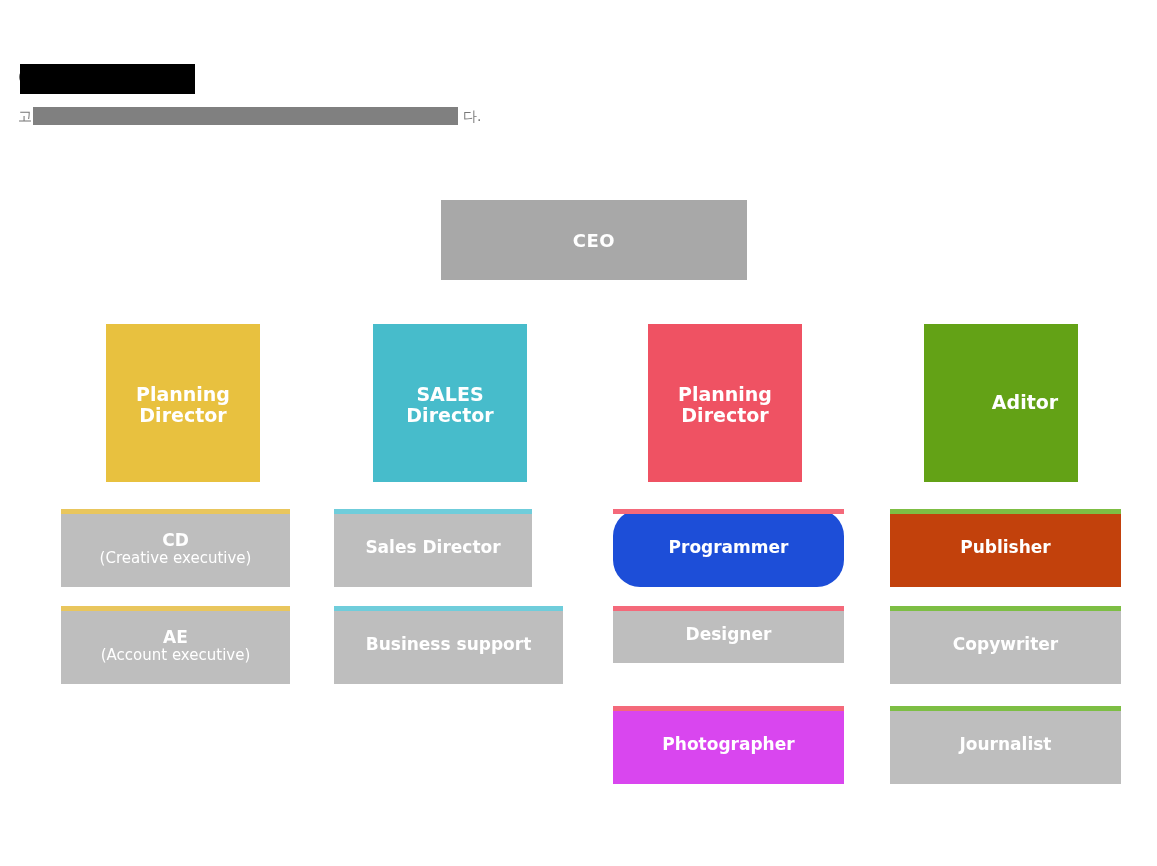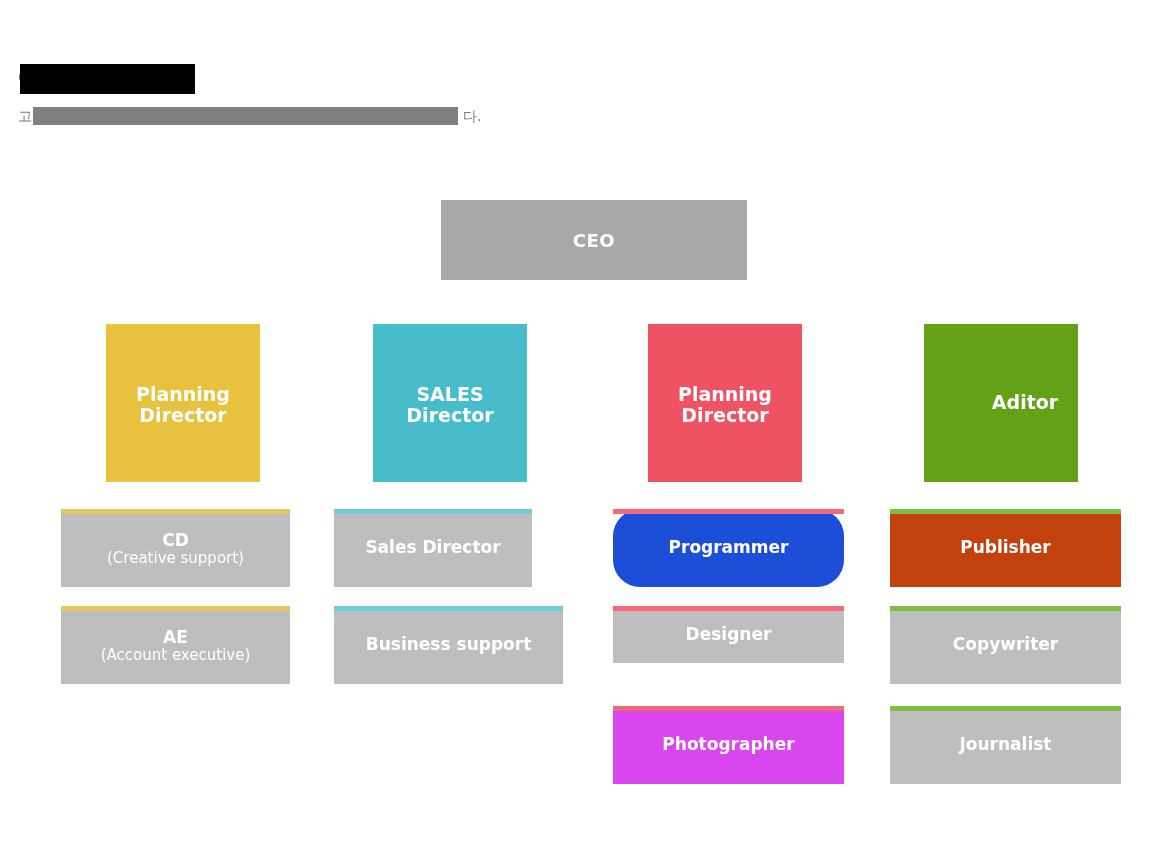--- a/index.html
+++ b/index.html
@@ -143,21 +143,21 @@
     <span>Director</span>
   </div>
 
   <div class="node node-director" style="left: 924px; top: 324px; width: 154px; height: 158px; padding-top: 68px; background: rgb(99, 162, 22); padding-left: 48px;">
     <span>Aditor</span>
   </div>
 
   <div class="node node-leaf" style="left: 61px; top: 509px; width: 229px; height: 78px; background: rgb(190, 190, 190);">
     <div class="accent" style="background: rgb(233, 198, 93);"></div>
     <span>CD</span>
-    <span class="leaf-sub">(Creative support)</span>
+    <span class="leaf-sub">(Creative executive)</span>
   </div>
 
   <div class="node node-leaf" style="left: 61px; top: 606px; width: 229px; height: 78px; background: rgb(190, 190, 190);">
     <div class="accent" style="background: rgb(233, 198, 93);"></div>
     <span>AE</span>
     <span class="leaf-sub">(Account executive)</span>
   </div>
 
   <div class="node node-leaf single" style="left: 334px; top: 509px; width: 198px; height: 78px; background: rgb(190, 190, 190);">
     <div class="accent" style="background: rgb(111, 205, 219);"></div>

